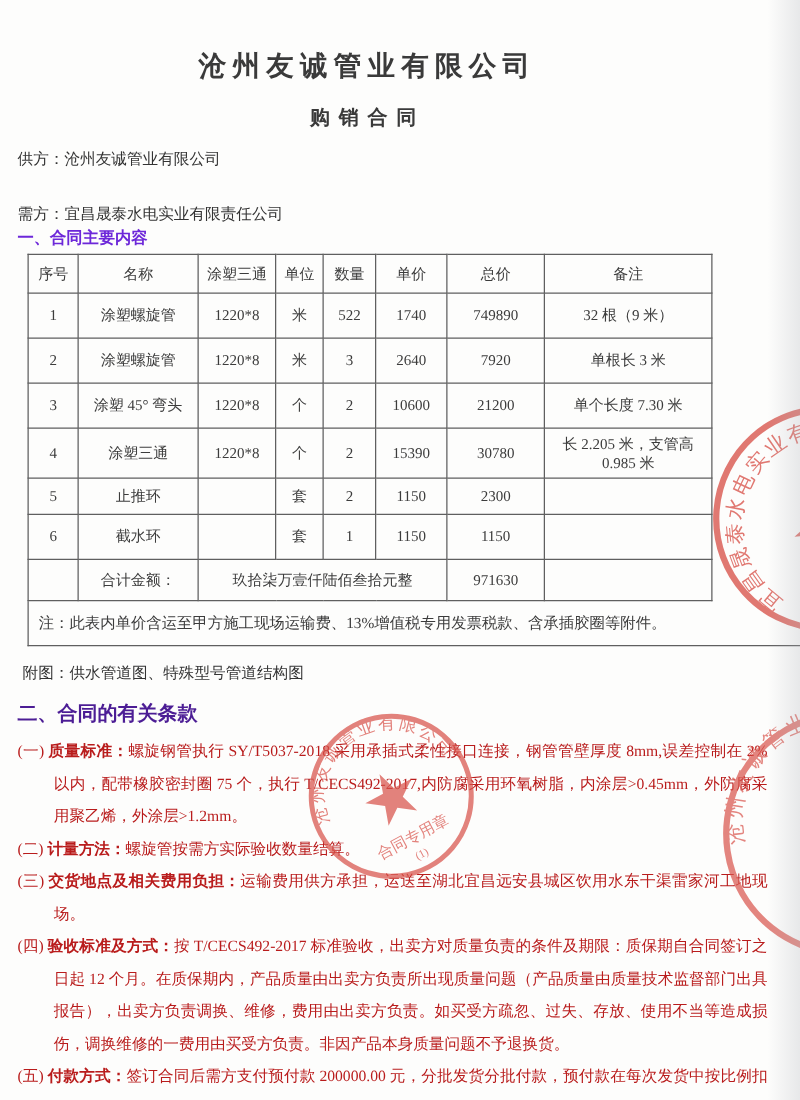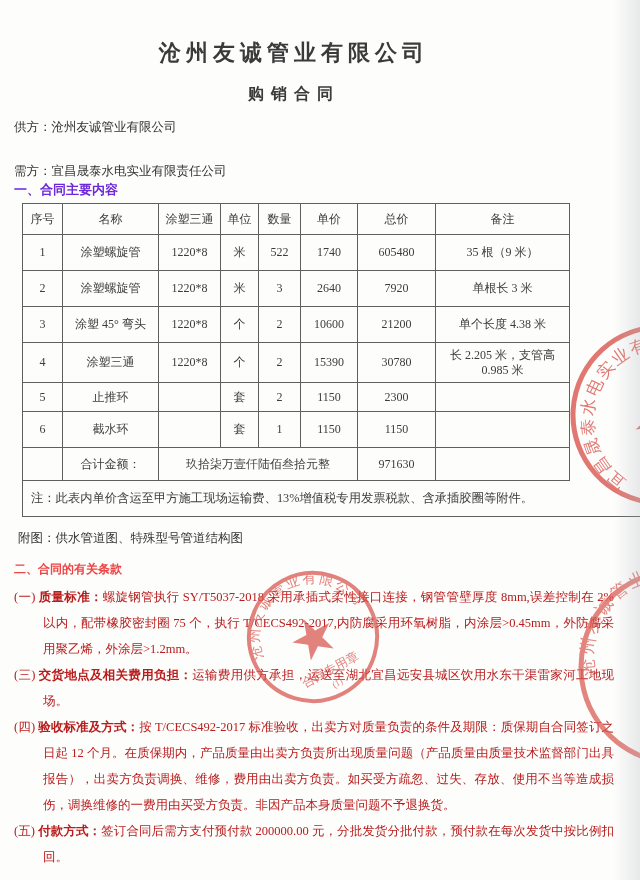--- a/index.html
+++ b/index.html
@@ -30,21 +30,21 @@
   table.items tr.hdr{height:31px;border-radius:12px;}
   table.items tr.r{height:36px;}
   table.items tr.r4{height:40px;}
   table.items tr.r5{height:29px;}
   table.items tr.tot{height:33px;border-radius:16px;}
   .note-box{
     margin-left:8px;width:632px;border:1px solid #5f5f5f;border-top:none;
     padding:9px 8px;font-size:12.3px;color:#3c3c3c;box-sizing:border-box;
   }
   .attachment{margin:13px 0 0 4px;}
-  .sec2-heading{font-weight:bold;color:#ef4444;margin:14px 0 6px 0;font-size:12px;}
+  .sec2-heading{font-weight:bold;color:#4c1d95;margin:14px 0 6px 0;font-size:16px;}
   .clauses p{margin:0;line-height:26px;text-align:justify;padding-left:29px;text-indent:-29px;color:#b91c1c;}
   .clauses .lbl{font-weight:bold;}
   .stamp{position:absolute;pointer-events:none;}
   .stamp svg{overflow:visible;}
   .stamp text{font-family:"Liberation Serif","DejaVu Serif",serif;}
 </style>
 </head>
 <body>
 
 <div class="page">
@@ -82,42 +82,42 @@
         <th>总价</th>
         <th>备注</th>
       </tr>
       <tr class="r">
         <td>1</td>
         <td>涂塑螺旋管</td>
         <td>1220*8</td>
         <td>米</td>
         <td>522</td>
         <td>1740</td>
-        <td>605480</td>
-        <td>35 根（9 米）</td>
+        <td>749890</td>
+        <td>32 根（9 米）</td>
       </tr>
       <tr class="r">
         <td>2</td>
         <td>涂塑螺旋管</td>
         <td>1220*8</td>
         <td>米</td>
         <td>3</td>
         <td>2640</td>
         <td>7920</td>
         <td>单根长 3 米</td>
       </tr>
       <tr class="r">
         <td>3</td>
         <td>涂塑 45° 弯头</td>
         <td>1220*8</td>
         <td>个</td>
         <td>2</td>
         <td>10600</td>
         <td>21200</td>
-        <td>单个长度 4.38 米</td>
+        <td>单个长度 7.30 米</td>
       </tr>
       <tr class="r r4">
         <td>4</td>
         <td>涂塑三通</td>
         <td>1220*8</td>
         <td>个</td>
         <td>2</td>
         <td>15390</td>
         <td>30780</td>
         <td>长 2.205 米，支管高 0.985 米</td>
@@ -153,20 +153,21 @@
       </table>
 
     <div class="note-box">注：此表内单价含运至甲方施工现场运输费、13%增值税专用发票税款、含承插胶圈等附件。</div>
 
     <div class="attachment">附图：供水管道图、特殊型号管道结构图</div>
 
     <div class="sec2-heading">二、合同的有关条款</div>
 
     <div class="clauses">
       <p><span>(一)</span> <span class="lbl">质量标准：</span><span>螺旋钢管执行 SY/T5037-2018 采用承插式柔性接口连接，钢管管壁厚度 8mm,误差控制在 2%以内，配带橡胶密封圈 75 个，执行 T/CECS492-2017,内防腐采用环氧树脂，内涂层&gt;0.45mm，外防腐采用聚乙烯，外涂层&gt;1.2mm。</span></p>
+      <p><span>(二)</span> <span class="lbl">计量方法：</span><span>螺旋管按需方实际验收数量结算。</span></p>
       <p><span>(三)</span> <span class="lbl">交货地点及相关费用负担：</span><span>运输费用供方承担，运送至湖北宜昌远安县城区饮用水东干渠雷家河工地现场。</span></p>
       <p><span>(四)</span> <span class="lbl">验收标准及方式：</span><span>按 T/CECS492-2017 标准验收，出卖方对质量负责的条件及期限：质保期自合同签订之日起 12 个月。在质保期内，产品质量由出卖方负责所出现质量问题（产品质量由质量技术监督部门出具报告），出卖方负责调换、维修，费用由出卖方负责。如买受方疏忽、过失、存放、使用不当等造成损伤，调换维修的一费用由买受方负责。非因产品本身质量问题不予退换货。</span></p>
       <p><span>(五)</span> <span class="lbl">付款方式：</span><span>签订合同后需方支付预付款 200000.00 元，分批发货分批付款，预付款在每次发货中按比例扣回。</span></p>
 
     </div>
   </div>
 
   <div class="stamp" style="left:556px;top:310px;width:210px;height:210px;transform:rotate(-42deg);">
     <svg width="210" height="210" viewBox="0 0 210 210">
       <g stroke="#d9534b" fill="#d9534b" opacity="0.78">

